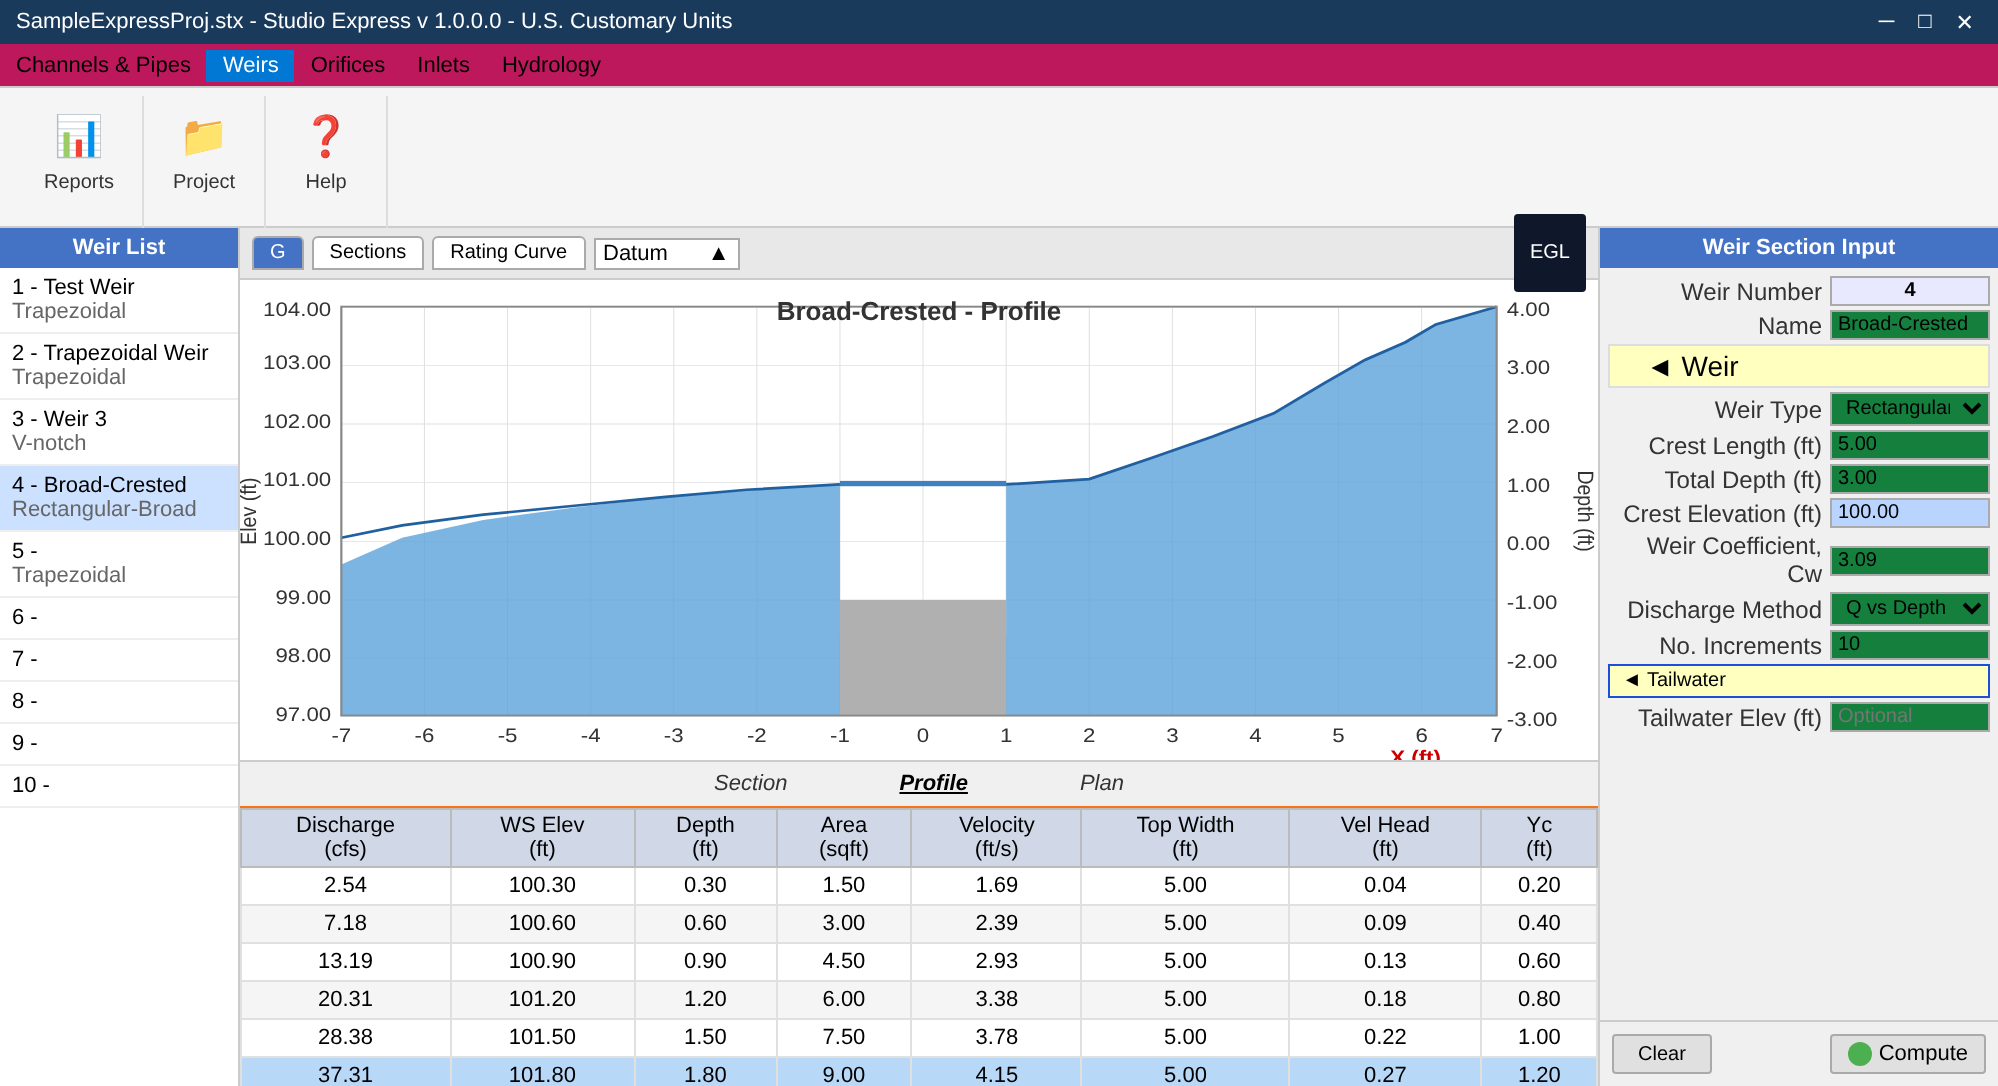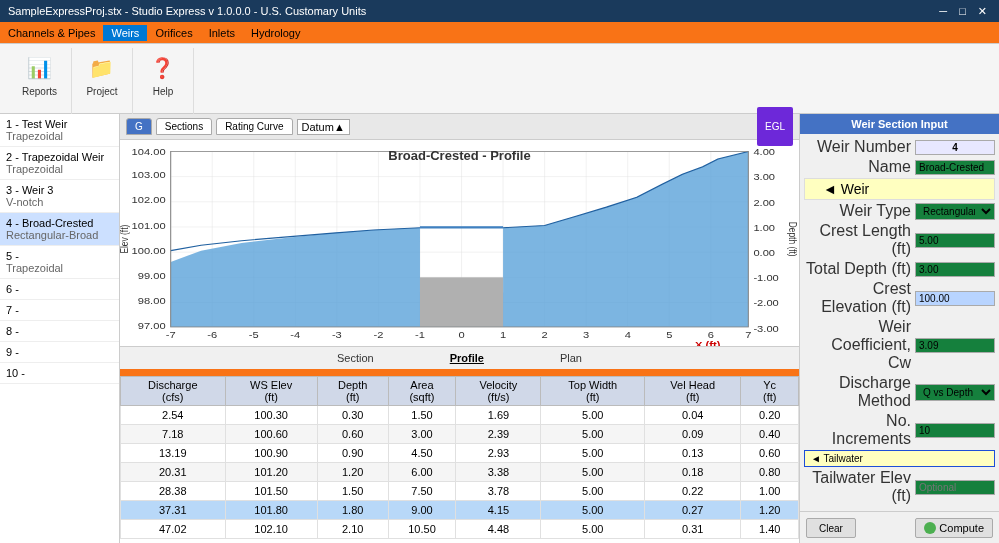--- a/index.html
+++ b/index.html
@@ -4,21 +4,21 @@
   <style>
     * { box-sizing: border-box; margin: 0; padding: 0; font-family: 'Segoe UI', Arial, sans-serif; font-size: 11px; }
     body { background: #d4d0c8; width: 999px; height: 543px; overflow: hidden; }
     
     
     .title-bar { background: #1a3a5c; color: white; padding: 4px 8px; font-size: 11px; display: flex; align-items: center; justify-content: space-between; height: 22px; }
     .title-bar-controls { display: flex; gap: 4px; }
     .title-btn { background: none; border: none; color: white; cursor: pointer; font-size: 11px; padding: 0 4px; }
     
     
-    .menu-bar { background: #f97316; border-bottom: 1px solid #ccc; display: flex; height: 22px; align-items: center; text-align: center; }
+    .menu-bar { background: #be185d; border-bottom: 1px solid #ccc; display: flex; height: 22px; align-items: center; text-align: center; }
     .menu-item { padding: 2px 8px; cursor: pointer; font-size: 11px; }
     .menu-item.active { background: #0078d4; color: white; }
     
     
     .ribbon { background: #f5f5f5; border-bottom: 1px solid #ccc; padding: 4px 8px; display: flex; align-items: flex-start; height: 70px; }
     .ribbon-group { display: flex; flex-direction: column; align-items: center; padding: 2px 8px; border-right: 1px solid #ddd; }
     .ribbon-btn { display: flex; flex-direction: column; align-items: center; cursor: pointer; padding: 2px 6px; border-radius: 3px; }
     .ribbon-icon { width: 32px; height: 32px; display: flex; align-items: center; justify-content: center; font-size: 20px; }
     .ribbon-label { font-size: 10px; text-align: center; margin-top: 2px; color: #333; }
     .ribbon-sublabel { font-size: 9px; color: #666; cursor: pointer; padding: 1px 3px; margin-top: 41px; }
@@ -33,48 +33,48 @@
     .weir-item { padding: 4px 6px; cursor: pointer; border-bottom: 1px solid #eee; font-size: 10px; }
     .weir-item.active { background: #cce0ff; }
     
     
     .center-panel { flex: 1; display: flex; flex-direction: column; background: #fff; }
     
     
     .chart-toolbar { background: #e8e8e8; border-bottom: 1px solid #ccc; display: flex; align-items: center; padding: 2px 6px; gap: 4px; height: 26px; }
     .chart-tab { background: #fff; border: 1px solid #aaa; border-radius: 3px 3px 0 0; padding: 2px 8px; cursor: pointer; font-size: 10px; }
     .chart-tab.active { background: #4472c4; color: white; }
-    .chart-dropdown { background: #fff; border: 1px solid #aaa; padding: 1px 4px; font-size: 10px; cursor: pointer; display: flex; align-items: center; gap: 0; }
-    .egl-btn { margin-left: auto; background: #6d28d9; color: white; border: none; padding: 14px 8px; font-size: 10px; cursor: pointer; border-radius: 2px; }
+    .chart-dropdown { background: #fff; border: 1px solid #aaa; padding: 1px 4px; font-size: 10px; cursor: pointer; display: flex; align-items: center; gap: 20px; }
+    .egl-btn { margin-left: auto; background: #0f172a; color: white; border: none; padding: 14px 8px; font-size: 10px; cursor: pointer; border-radius: 2px; }
     
     
     .chart-area { flex: 1; position: relative; overflow: hidden; min-height: 260px; }
     
     
     .chart-title { position: absolute; top: 8px; left: 50%; transform: translateX(-50%); font-size: 13px; font-weight: bold; color: #333; white-space: nowrap; }
     
     
-    .section-tabs { display: flex; justify-content: center; gap: 60px; padding: 4px; background: #f5f5f5; border-top: 1px solid #ddd; }
+    .section-tabs { display: flex; justify-content: center; gap: 40px; padding: 4px; background: #f5f5f5; border-top: 1px solid #ddd; font-style: italic; }
     .section-tab { font-size: 11px; cursor: pointer; color: #333; padding: 2px 8px; }
     .section-tab.active { color: #000; font-weight: bold; text-decoration: underline; }
     
     
-    .data-table-container { height: 174px; overflow-y: auto; border-top: 7px solid #f97316; }
+    .data-table-container { height: 140px; overflow-y: auto; border-top: 1px solid #f97316; }
     table { width: 100%; border-collapse: collapse; font-size: 10px; }
     th { background: #d0d8e8; padding: 2px 6px; text-align: center; border: 1px solid #bbb; font-weight: normal; position: sticky; top: 0; }
     td { padding: 3px 6px; text-align: center; border: 1px solid #e0e0e0; }
     tr:nth-child(even) { background: #f5f5f5; }
     tr.highlighted { background: #b8d8f8; }
     
     
     .right-panel { width: 200px; background: #f0f0f0; border-left: 1px solid #ccc; display: flex; flex-direction: column; }
     .right-panel-header { background: #4472c4; color: white; padding: 4px 8px; font-size: 11px; font-weight: bold; text-align: center; }
     .form-section { padding: 4px; }
     .form-row { display: flex; align-items: center; margin-bottom: 2px; }
-    .form-label { flex: 1; text-align: right; padding-right: 4px; font-size: 16px; color: #333; }
+    .form-label { flex: 1; text-align: right; padding-right: 4px; font-size: 12px; color: #333; }
     .form-value { width: 80px; border: 1px solid #aaa; padding: 1px 3px; font-size: 10px; background: #15803d; }
     .form-value.blue-bg { background: #b8d4ff; }
     
     
     .right-panel-footer { margin-top: auto; padding: 6px; display: flex; justify-content: space-between; border-top: 1px solid #ccc; }
     .clear-btn { background: #e0e0e0; border: 1px solid #aaa; padding: 3px 12px; cursor: pointer; font-size: 10px; border-radius: 2px; }
     .compute-btn { background: #e0e0e0; border: 1px solid #aaa; padding: 3px 8px; cursor: pointer; font-size: 10px; border-radius: 2px; display: flex; align-items: center; gap: 3px; }
     .compute-icon { width: 12px; height: 12px; background: #4caf50; border-radius: 50%; display: inline-block; }
     
     
@@ -122,20 +122,21 @@
       <div class="ribbon-icon">❓</div>
       <span class="ribbon-label">Help</span>
     </div>
     <span class="ribbon-sublabel">Help</span>
   </div>
 </div>
 
 <div class="main-layout">
 
   <div class="weir-list">
+    <div class="weir-list-header">Weir List</div>
     <div class="weir-list-items">
       <div class="weir-item">
         <span>1 - Test Weir</span><br>
         <span style="color:#666">Trapezoidal</span>
       </div>
       <div class="weir-item">
         <span>2 - Trapezoidal Weir</span><br>
         <span style="color:#666">Trapezoidal</span>
       </div>
       <div class="weir-item">

